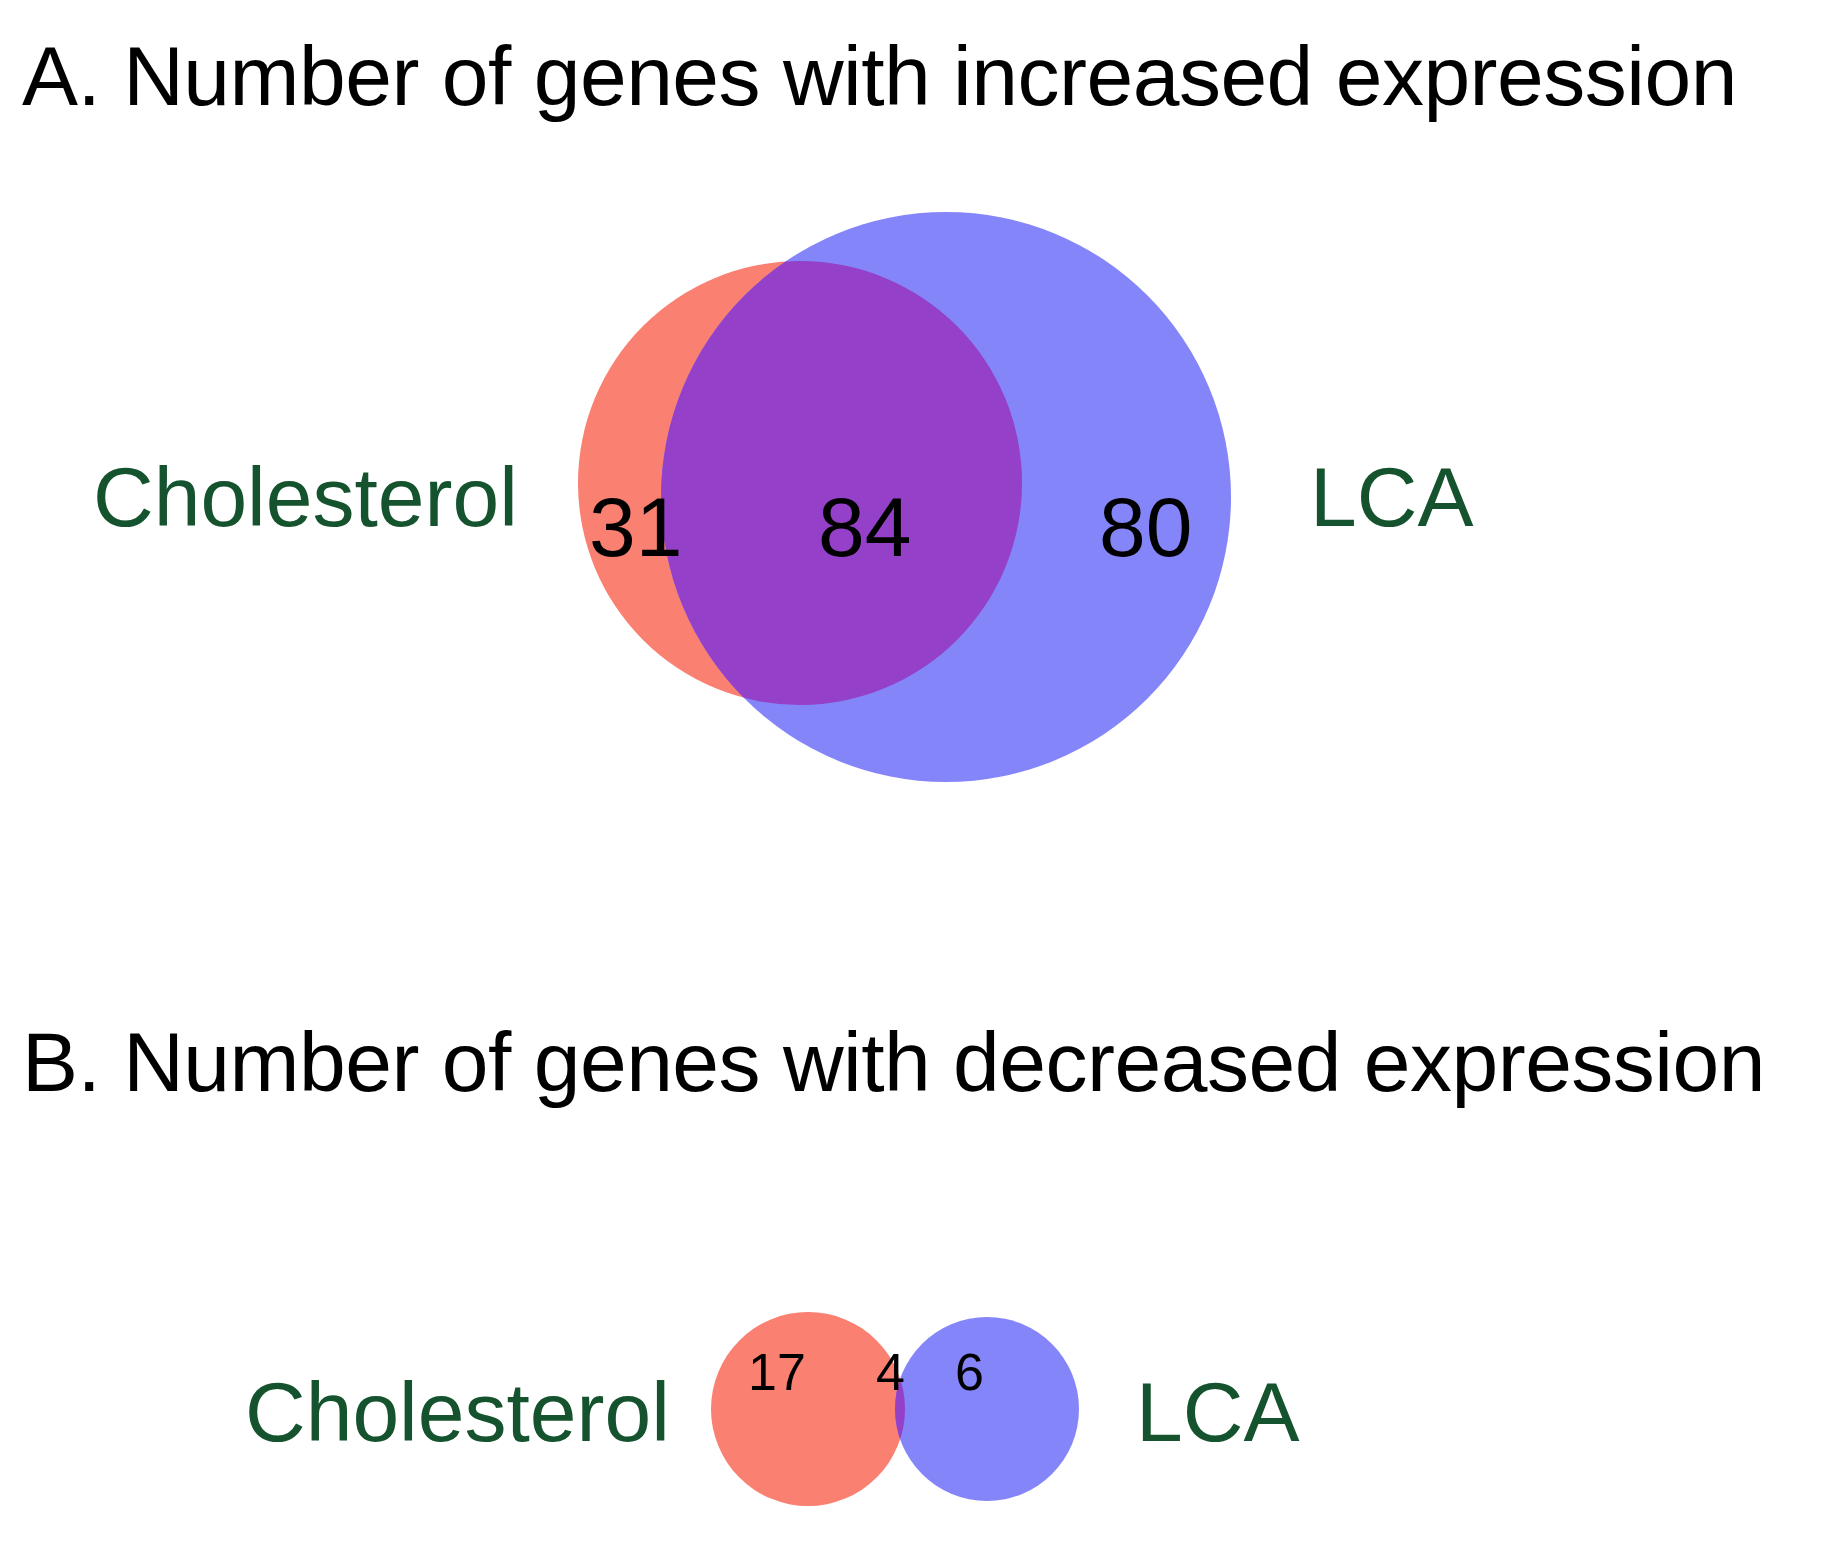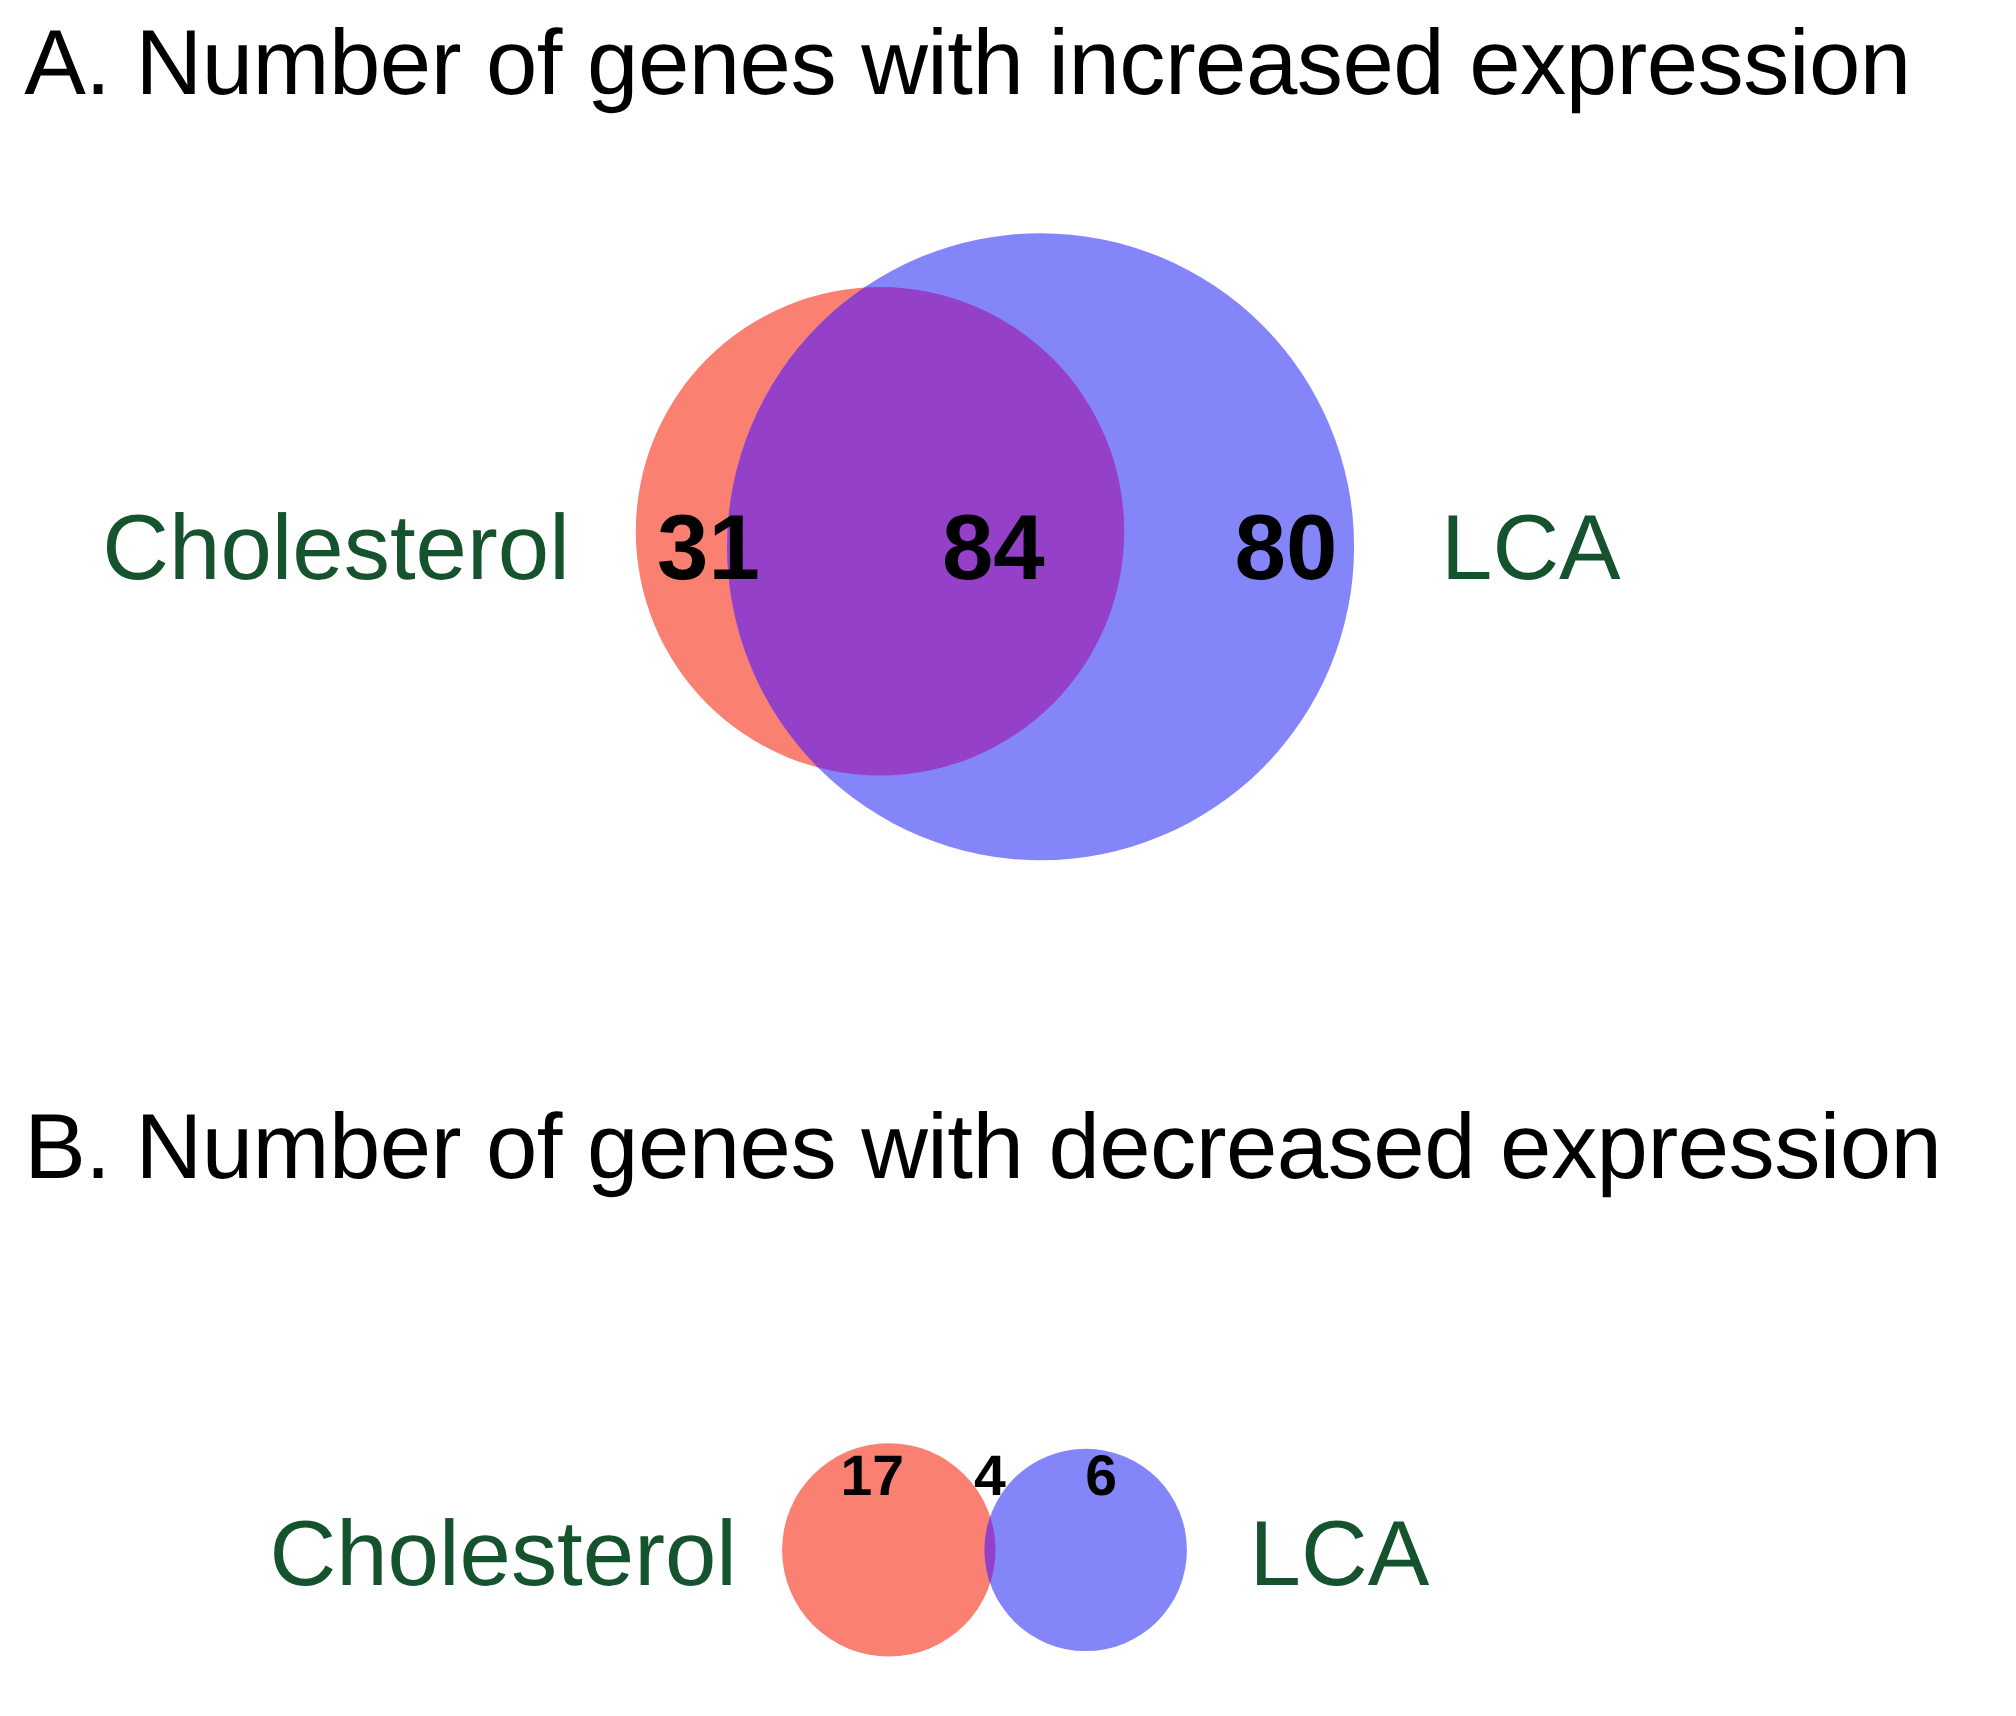--- a/index.html
+++ b/index.html
@@ -25,20 +25,21 @@
   
   .panel-title {
     position: absolute;
     left: 22px;
     font-size: 84px;
     line-height: 1;
     letter-spacing: -0.5px;
     white-space: nowrap;
     color: #000000;
     font-weight: 400;
+    margin-top: 20px;
   }
   #title-a { top: 14px; }
   #title-b { top: 1000px; }
 
   
   .panel { position: absolute; left: 0; top: 0; width: 1833px; }
 
   
   .venn-svg { position: absolute; overflow: visible; }
   #venn-a { left: 0px; top: 0px; }
@@ -71,23 +72,23 @@
     left: 1136px;
     top: 1370px;
     font-size: 84px;
   }
 
   
   .count {
     position: absolute;
     white-space: nowrap;
     color: #000000;
-    text-align: center;
     line-height: 1;
-    font-weight: 700;
+    font-weight: 400;
+    margin-top: 30px;
   }
   .count-a { font-size: 84px; top: 455px; }
   #count-a-left     { left: 589px;  width: 110px; }
   #count-a-center   { left: 818px;  width: 170px; }
   #count-a-right    { left: 1099px; width: 140px; }
 
   .count-b { font-size: 52px; top: 1316px; }
   #count-b-left     { left: 748px; width: 90px; }
   #count-b-center   { left: 876px; width: 48px; }
   #count-b-right    { left: 955px; width: 92px; }

